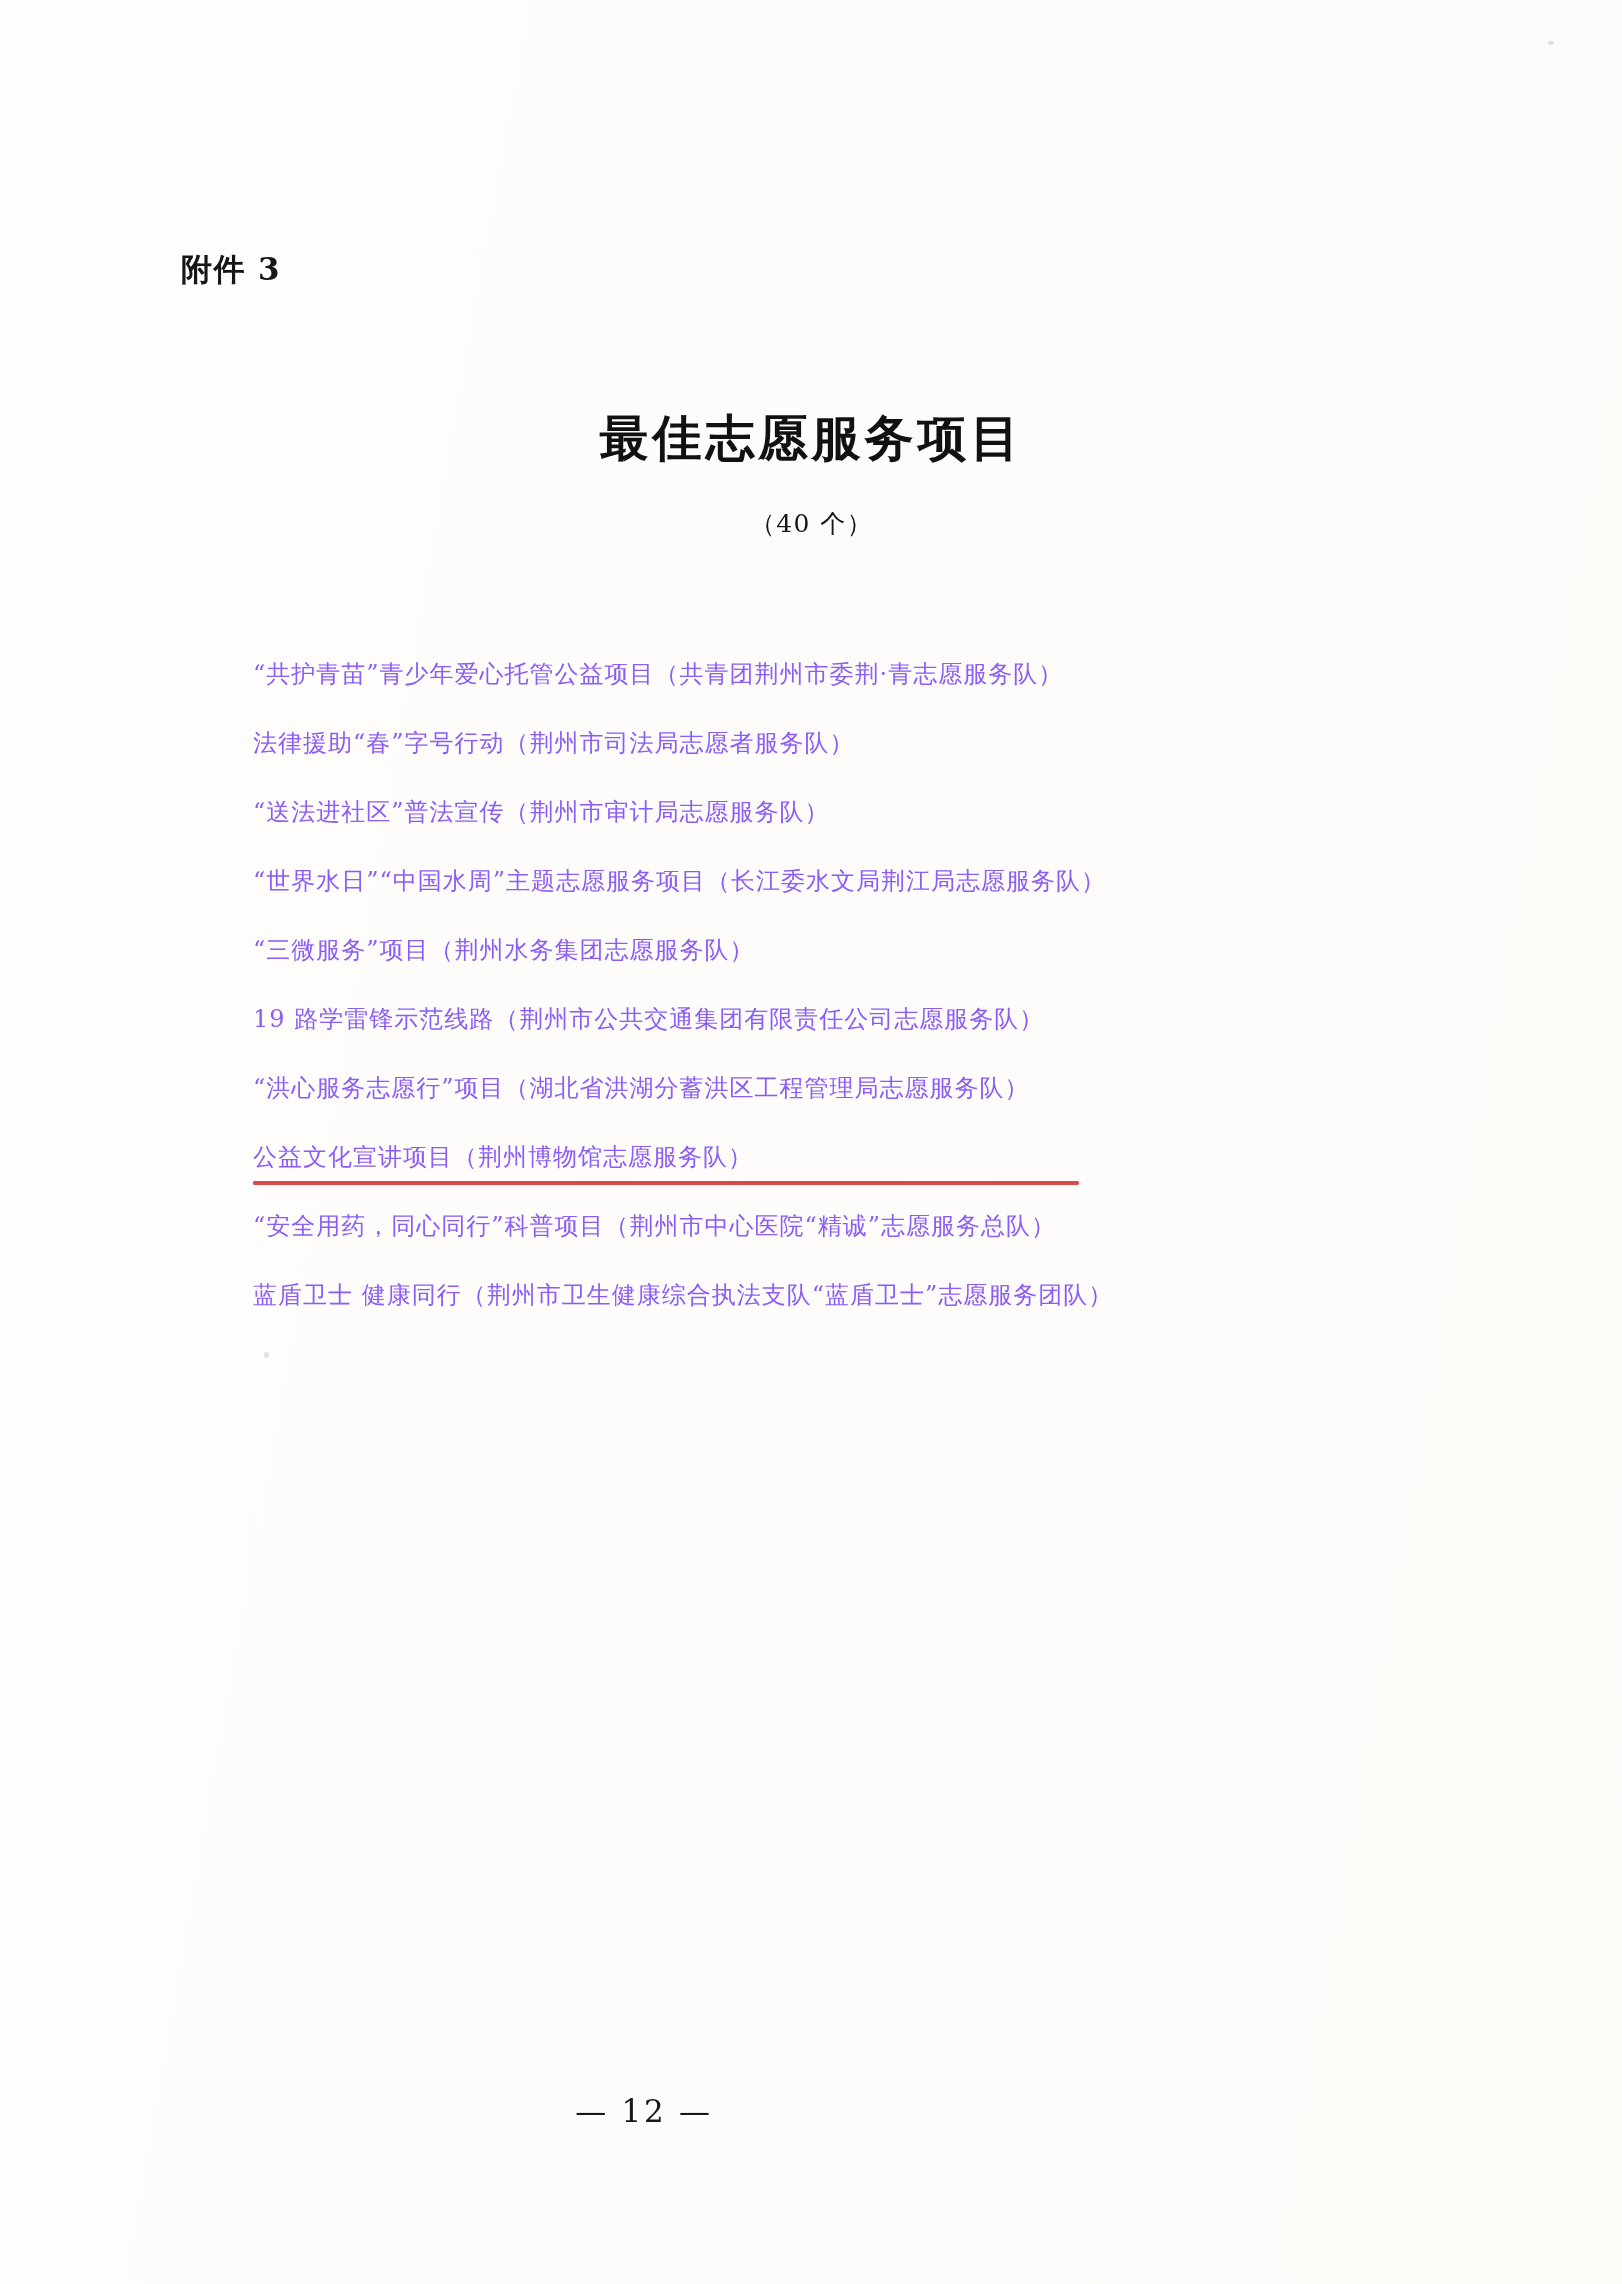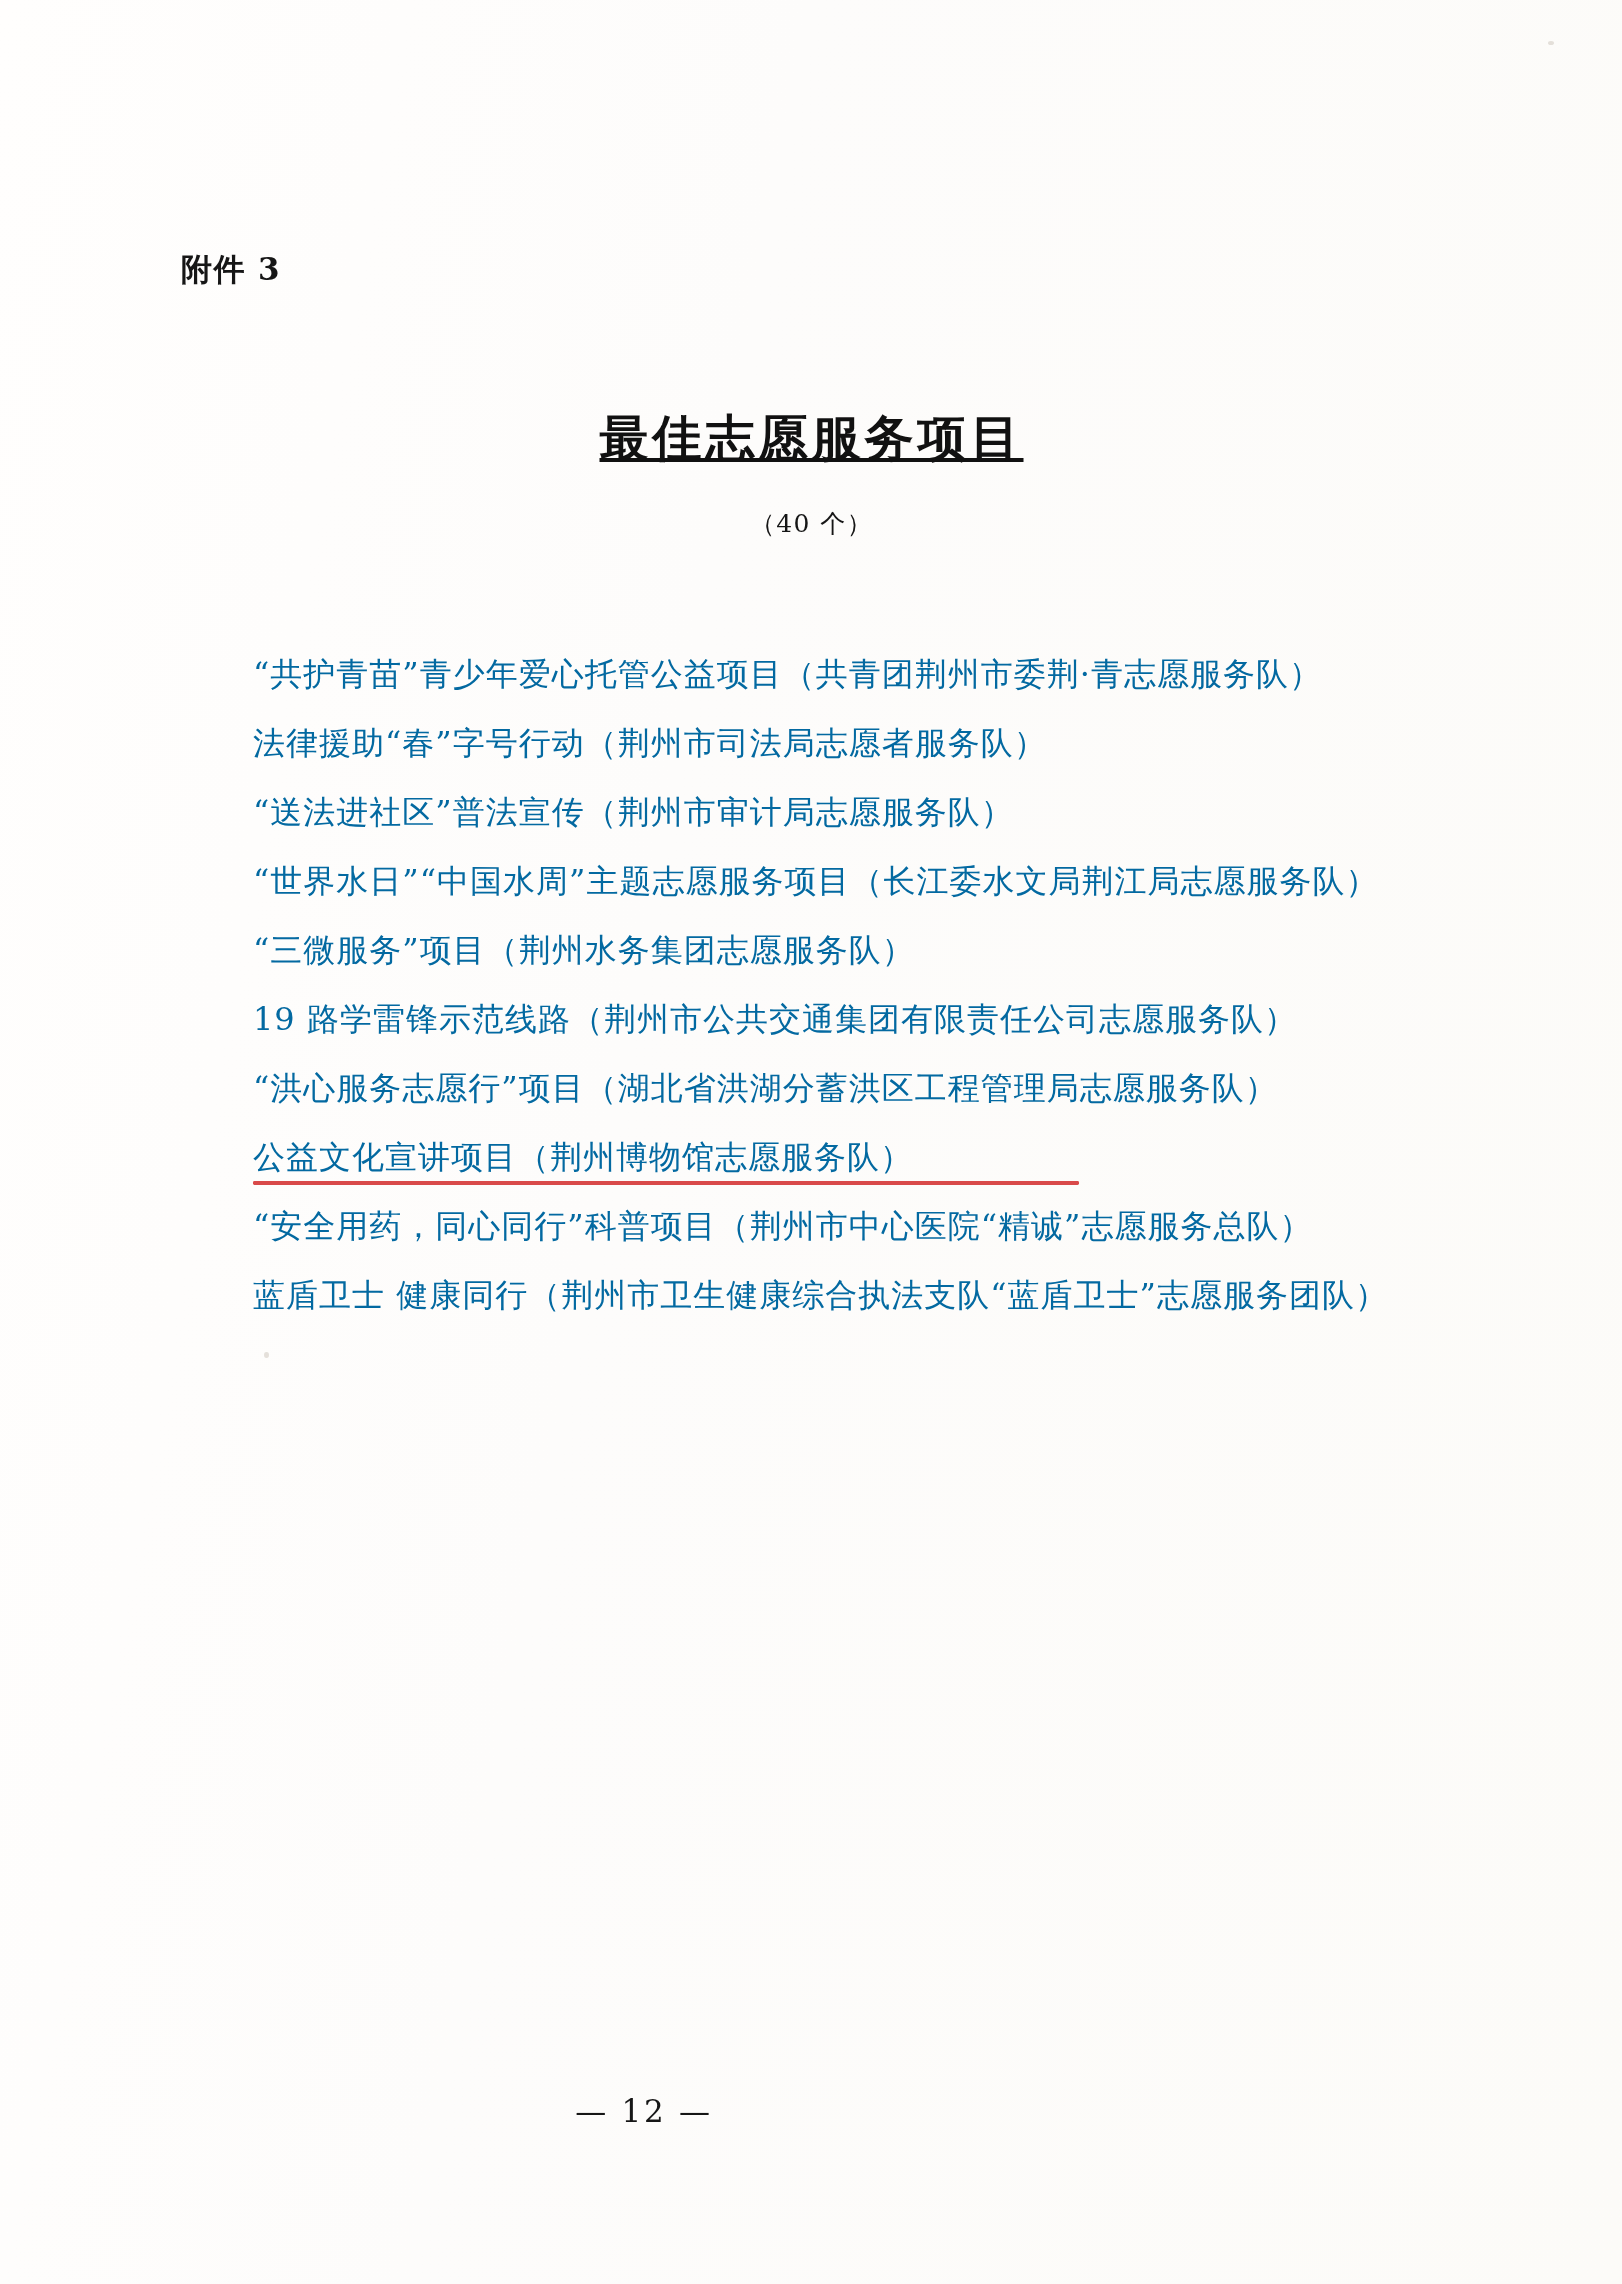--- a/index.html
+++ b/index.html
@@ -50,44 +50,43 @@
   .doc-title {
     position: absolute;
     left: 0;
     top: 406px;
     width: 1623px;
     text-align: center;
     font-size: 49px;
     font-weight: 700;
     letter-spacing: 4px;
     color: #111111;
-    text-decoration: underline;
   }
   .doc-subtitle {
     position: absolute;
     left: 0;
     top: 507px;
     width: 1623px;
     text-align: center;
     font-size: 25px;
     letter-spacing: 1.4px;
     color: #161616;
   }
   .body-block {
     position: absolute;
     left: 188px;
     top: 642px;
     width: 1271px;
   }
   .para {
-    font-size: 32px;
+    font-size: 24px;
     line-height: 65px;
     letter-spacing: 1px;
     text-indent: 65px;
-    color: #0369a1;
+    color: #8b5cf6;
     margin: 0 0 4px 0;
     text-align: justify;
     position: relative;
   }
   .para-highlighted {
     position: relative;
   }
   .para-highlighted .redline {
     position: absolute;
     left: 65px;

